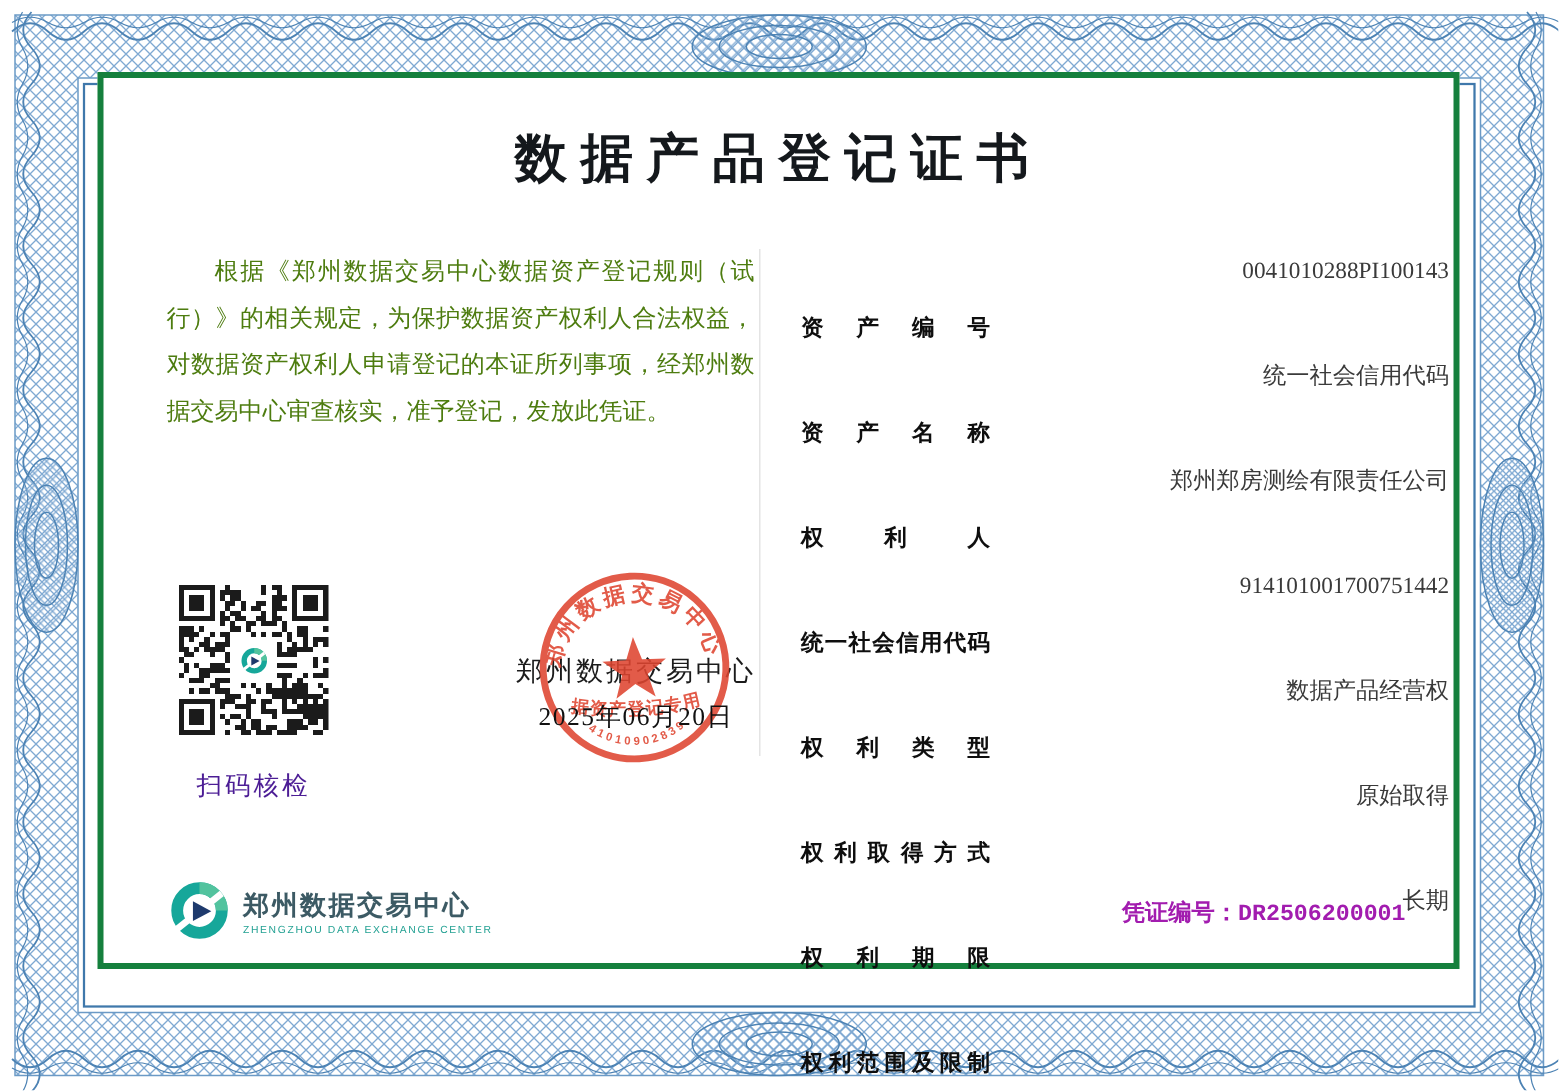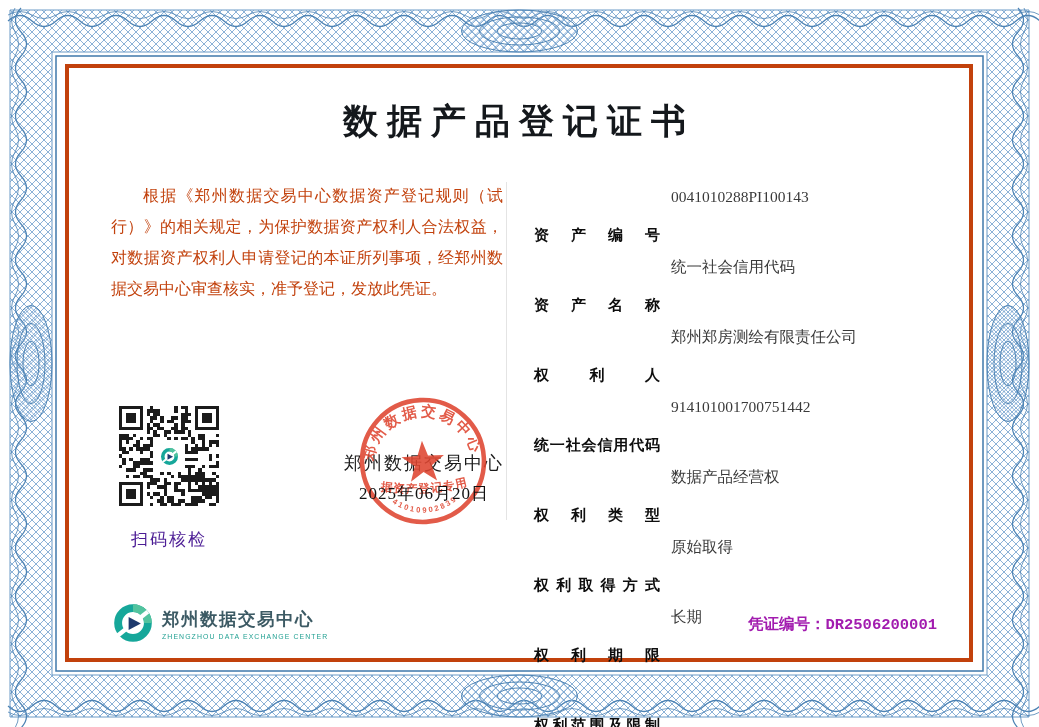--- a/index.html
+++ b/index.html
@@ -1,33 +1,33 @@
 <!DOCTYPE html>
 <html><head>
 <meta charset="utf-8">
 <style>
   html,body{margin:0;padding:0;background:#fff;}
   .canvas{position:relative;width:1039px;height:727px;background:#fff;overflow:hidden;
           font-family:"Liberation Sans","DejaVu Sans",sans-serif;}
   .border-art{position:absolute;left:0;top:0;}
   
-  .cert{position:absolute;left:65px;top:64px;width:900px;height:590px;
-        border:4px solid #c2410c;background:#fff;}
+  .cert{position:absolute;left:65px;top:48px;width:900px;height:590px;
+        border:4px solid #15803d;background:#fff;}
   .title{position:absolute;left:0;top:30px;width:100%;margin:0;text-align:center;
          font-family:"Liberation Serif","DejaVu Serif",serif;font-size:35px;font-weight:bold;
          letter-spacing:9px;color:#14181c;}
   .intro{position:absolute;left:42px;top:114px;width:392px;margin:0;
-         font-family:Liberation Mono, monospace;font-size:16px;line-height:31px;
-         color:#c2410c;text-align:justify;text-indent:2em;}
+         font-family:Liberation Sans, sans-serif;font-size:16px;line-height:31px;
+         color:#4d7c0f;text-align:justify;text-indent:2em;}
   .divider{position:absolute;left:437px;top:114px;width:1px;height:338px;background:#e4e4e4;}
   .fields{position:absolute;left:465px;top:118px;width:432px;}
   .frow{display:flex;margin-bottom:11px;line-height:21px;}
   .flabel{flex:0 0 126px;margin-right:11px;font-weight:bold;font-size:15px;color:#0e0e0e;
           text-align:justify;text-align-last:justify;margin-top:38px;}
-  .fvalue{flex:1;font-family:"Liberation Serif","DejaVu Serif",serif;font-size:15.5px;color:#3a3a3a;}
+  .fvalue{flex:1;font-family:"Liberation Serif","DejaVu Serif",serif;font-size:15.5px;color:#3a3a3a;text-align:right;}
   
   .qr-wrap{position:absolute;left:50px;top:338px;width:100px;height:100px;background:#fff;}
   .qr-wrap svg{width:100px;height:100px;display:block;}
   .qr-logo{position:absolute;left:38px;top:38px;width:24px;height:24px;background:#fff;
            display:flex;align-items:center;justify-content:center;}
   .qr-logo svg{width:19px;height:19px;}
   .qr-label{position:absolute;left:50px;top:460px;width:100px;text-align:center;
             font-size:17px;color:#4c1d95;letter-spacing:2px;}
   
   .issuer-name{position:absolute;left:245px;top:383px;width:220px;text-align:center;z-index:1;

